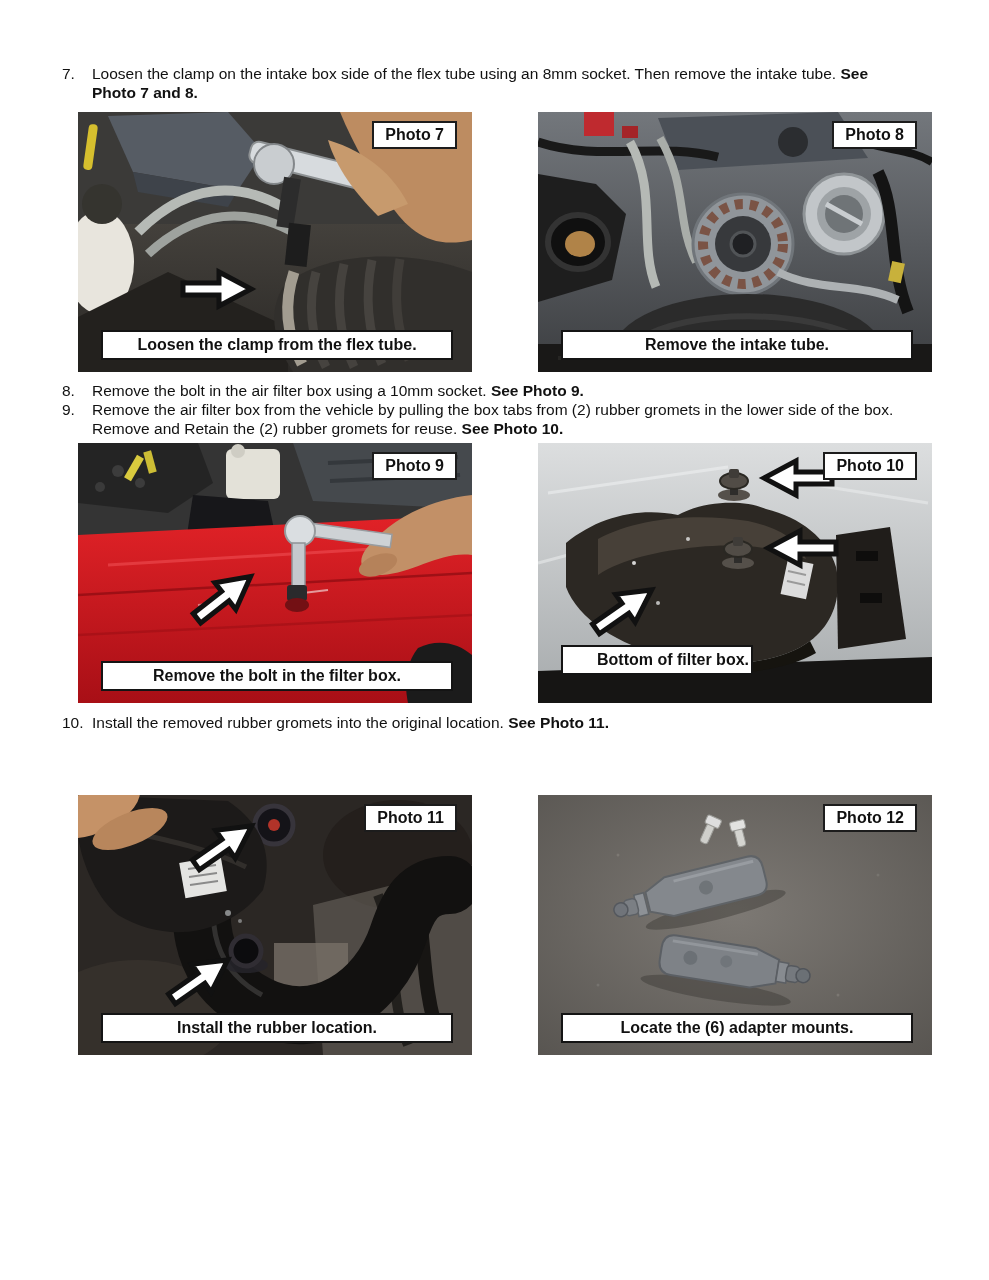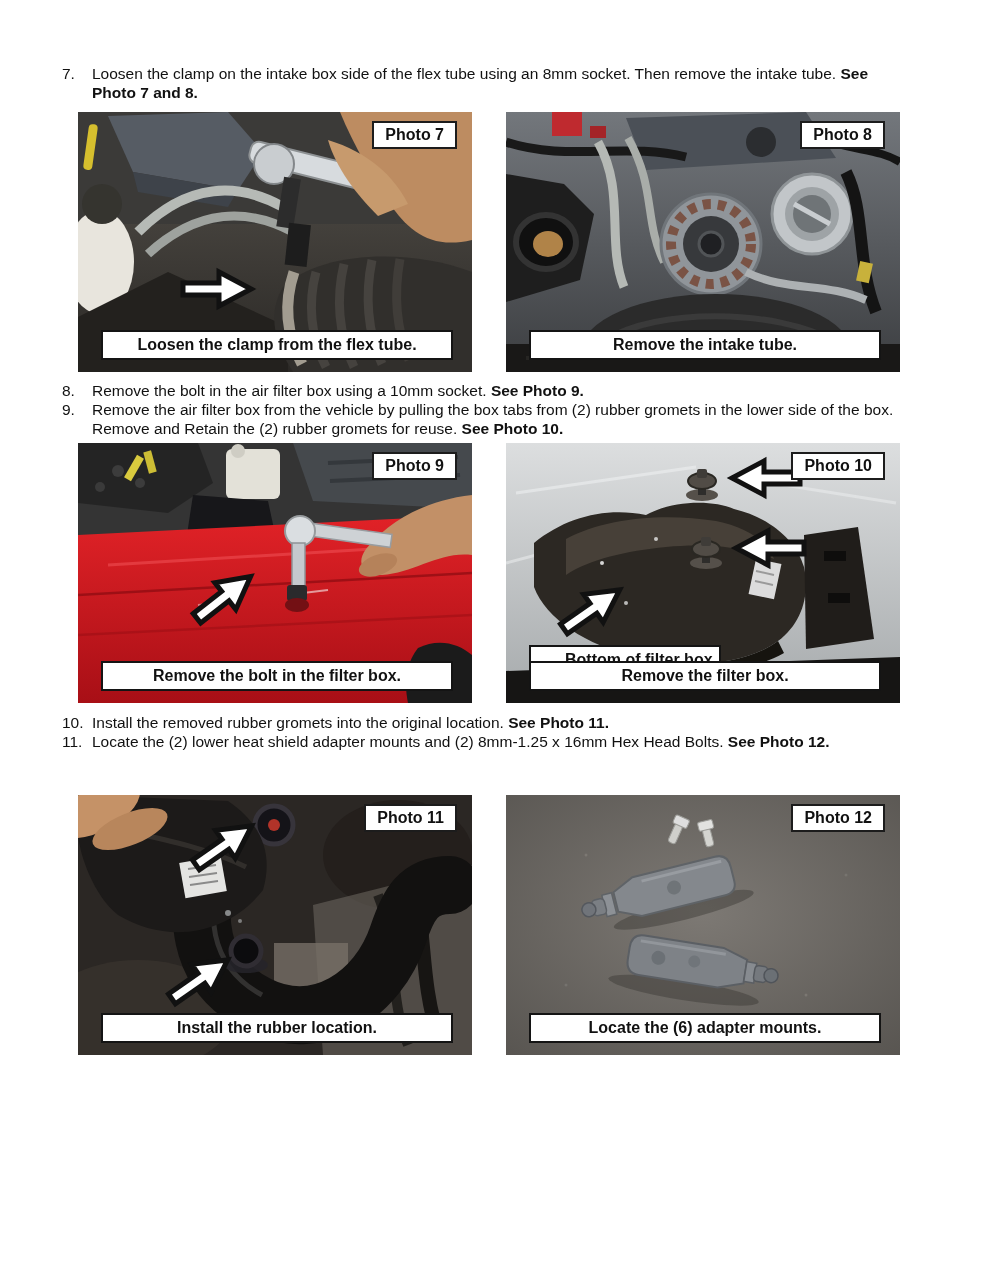--- a/index.html
+++ b/index.html
@@ -10,21 +10,21 @@
     font-family:"Liberation Sans","DejaVu Sans",sans-serif;
     color:#111;
     margin:0 auto;
     overflow:hidden;
   }
   .sgroup{position:absolute;left:62px;width:850px;}
   .step{display:flex;align-items:flex-start;font-size:15.5px;line-height:19px;}
   .step .num{width:30px;flex:none;}
   .step .txt{margin:0;flex:1;}
   .step b{font-weight:bold;}
-  .prow{position:absolute;left:78px;display:flex;gap:34px;}
+  .prow{position:absolute;left:78px;display:flex;gap:66px;}
   .photo{
     position:relative;width:394px;height:260px;overflow:hidden;
     background:#555;flex:none;
   }
   .photo svg.scene{display:block;width:394px;height:260px;}
   .plabel{
     position:absolute;top:9px;right:15px;
     background:#fff;border:2px solid #1c1c1c;
     font-weight:bold;font-size:16px;line-height:22px;
     padding:1px 11px;white-space:nowrap;
@@ -223,32 +223,27 @@
         <ellipse cx="200" cy="120" rx="16" ry="6" fill="#55504a"></ellipse>
         <rect x="196" y="106" width="8" height="14" fill="#2e2d2b"></rect>
         <ellipse cx="200" cy="106" rx="14" ry="8" fill="#514c46" stroke="#2a2823" stroke-width="2"></ellipse>
         <rect x="195" y="94" width="10" height="9" rx="2" fill="#3f3c38"></rect>
         <use href="#arrow-shape" transform="translate(228,16) rotate(180 33 19)"></use>
         <use href="#arrow-shape" transform="translate(232,86) rotate(180 33 19)"></use>
         <use href="#arrow-shape" transform="translate(52,148) rotate(-35 33 19)"></use>
       </svg>
       <div class="plabel">Photo 10</div>
       <div class="pcaption sub">Bottom of filter box.</div>
-      <div class="pcaption">Remove the filter box.</div>
     </figure>
   </div>
 
   <div class="sgroup" style="top:713px">
     <div class="step">
       <span class="num">10.</span>
       <p class="txt"><span>Install the removed rubber gromets into the original location.</span> <b>See Photo 11.</b></p>
-    </div>
-    <div class="step">
-      <span class="num">11.</span>
-      <p class="txt"><span>Locate the (2) lower heat shield adapter mounts and (2) 8mm-1.25 x 16mm Hex Head Bolts.</span> <b>See Photo 12.</b></p>
     </div>
   </div>
 
   <div class="prow" style="top:795px">
 
     <figure class="photo" style="margin:0">
       <svg class="scene" viewBox="0 0 394 260">
         <rect width="394" height="260" fill="#2b2724"></rect>
         <ellipse cx="60" cy="220" rx="95" ry="55" fill="#3a352f" opacity="0.7"></ellipse>
         <ellipse cx="320" cy="60" rx="75" ry="55" fill="#241f1c"></ellipse>

